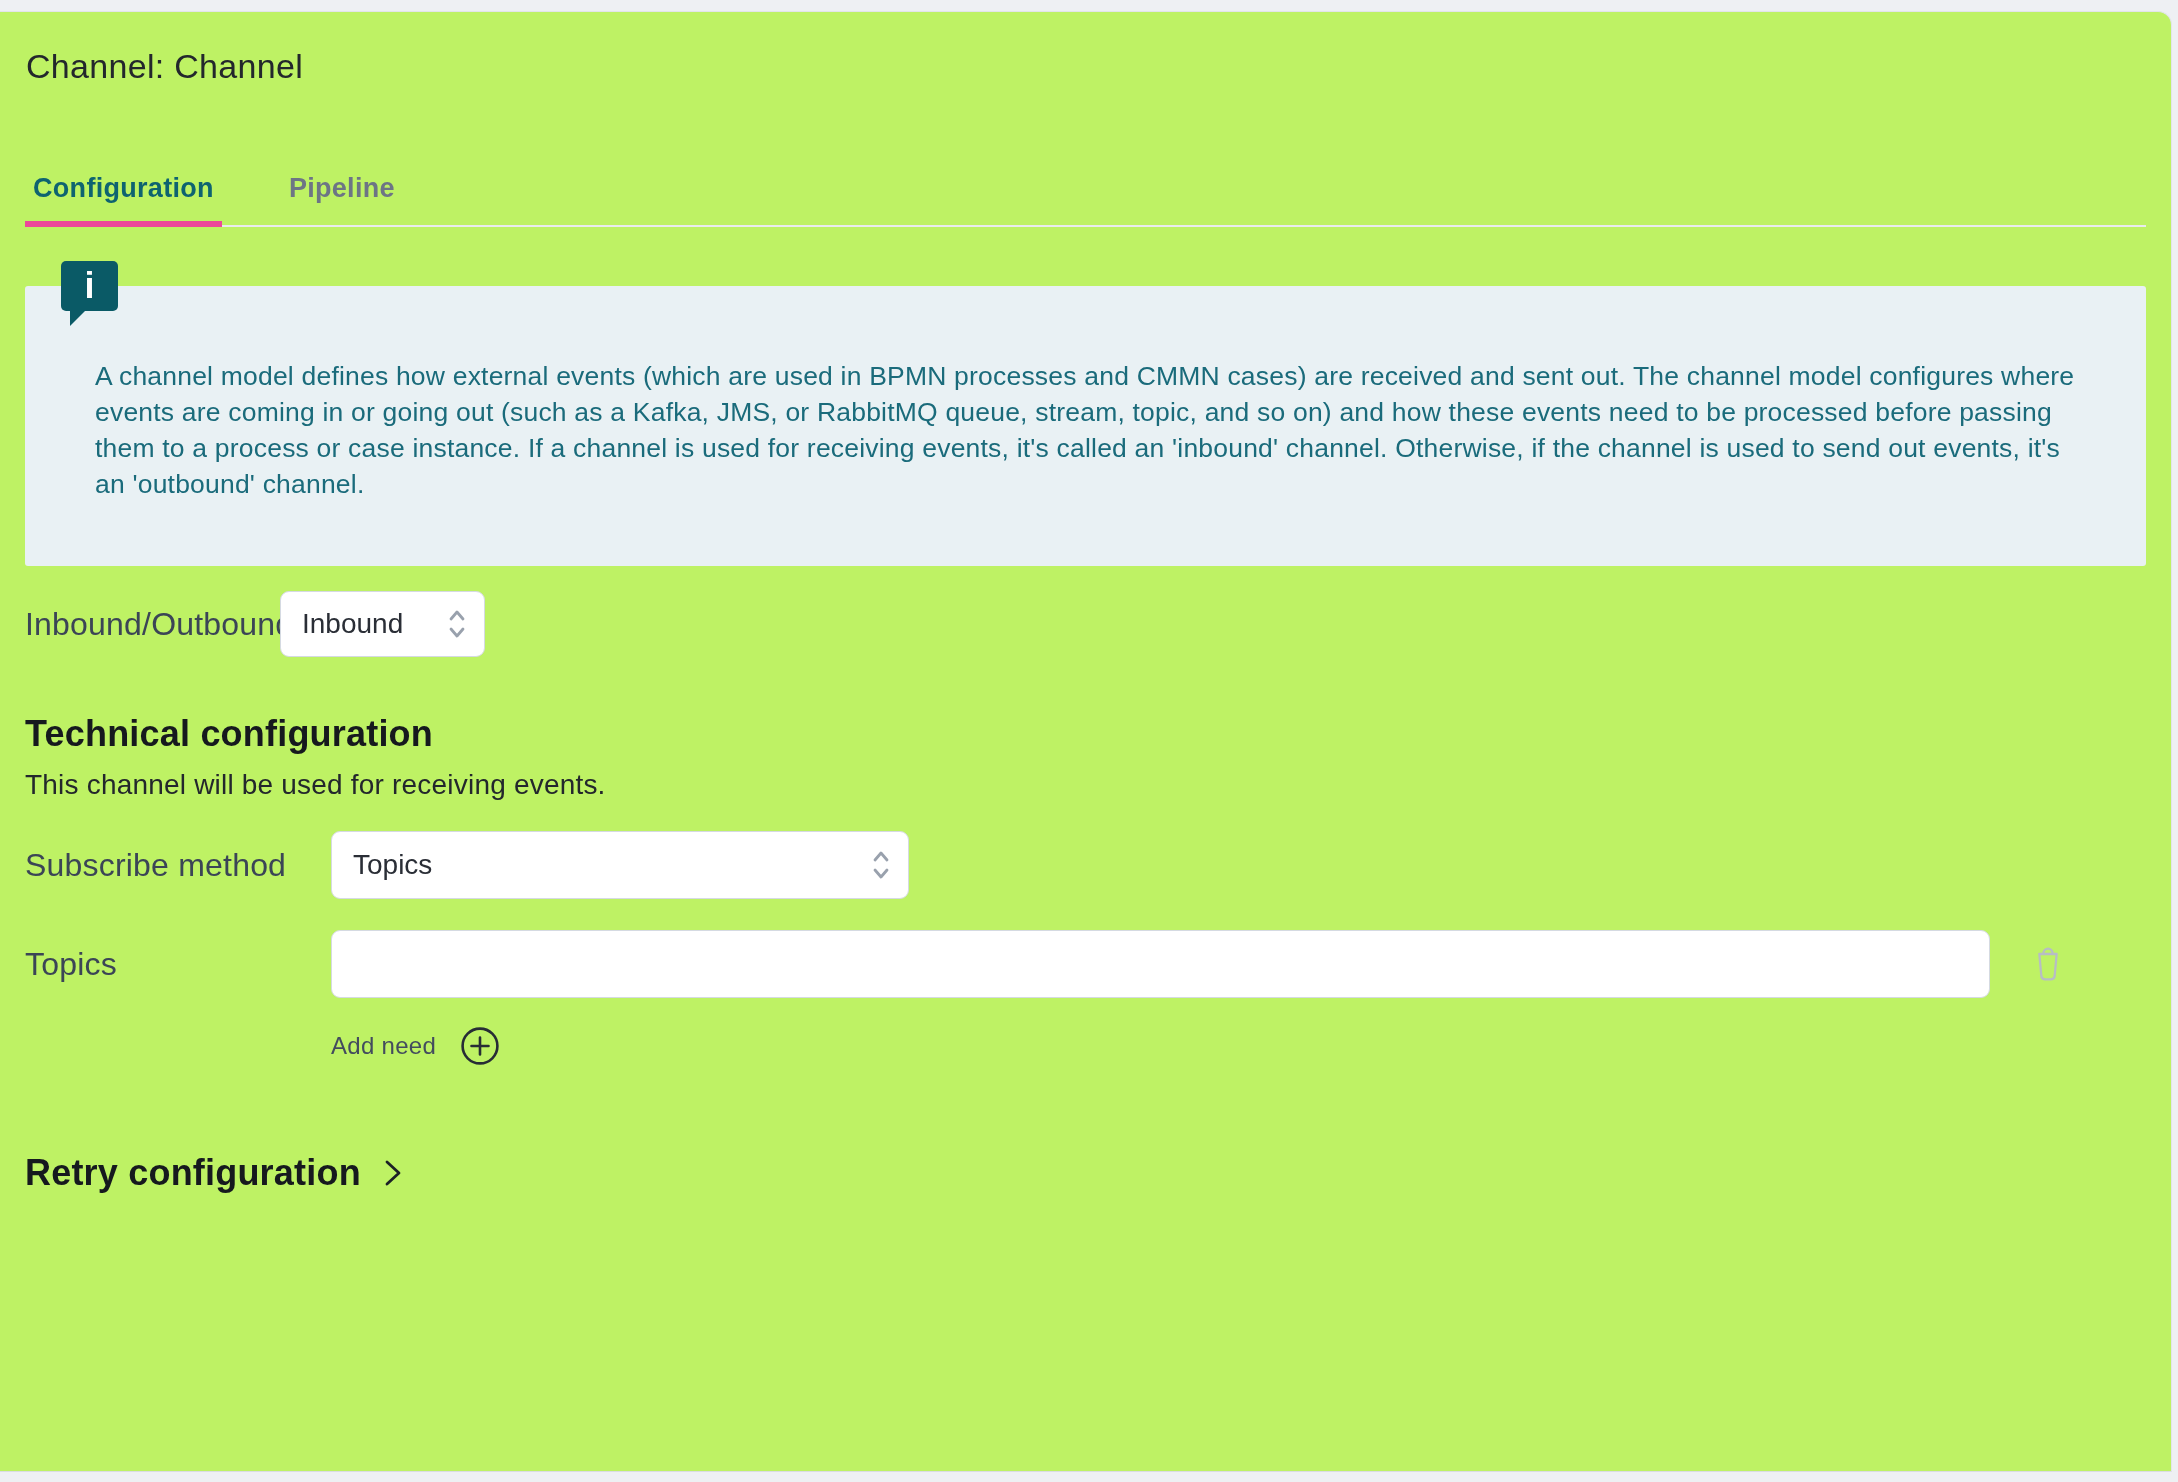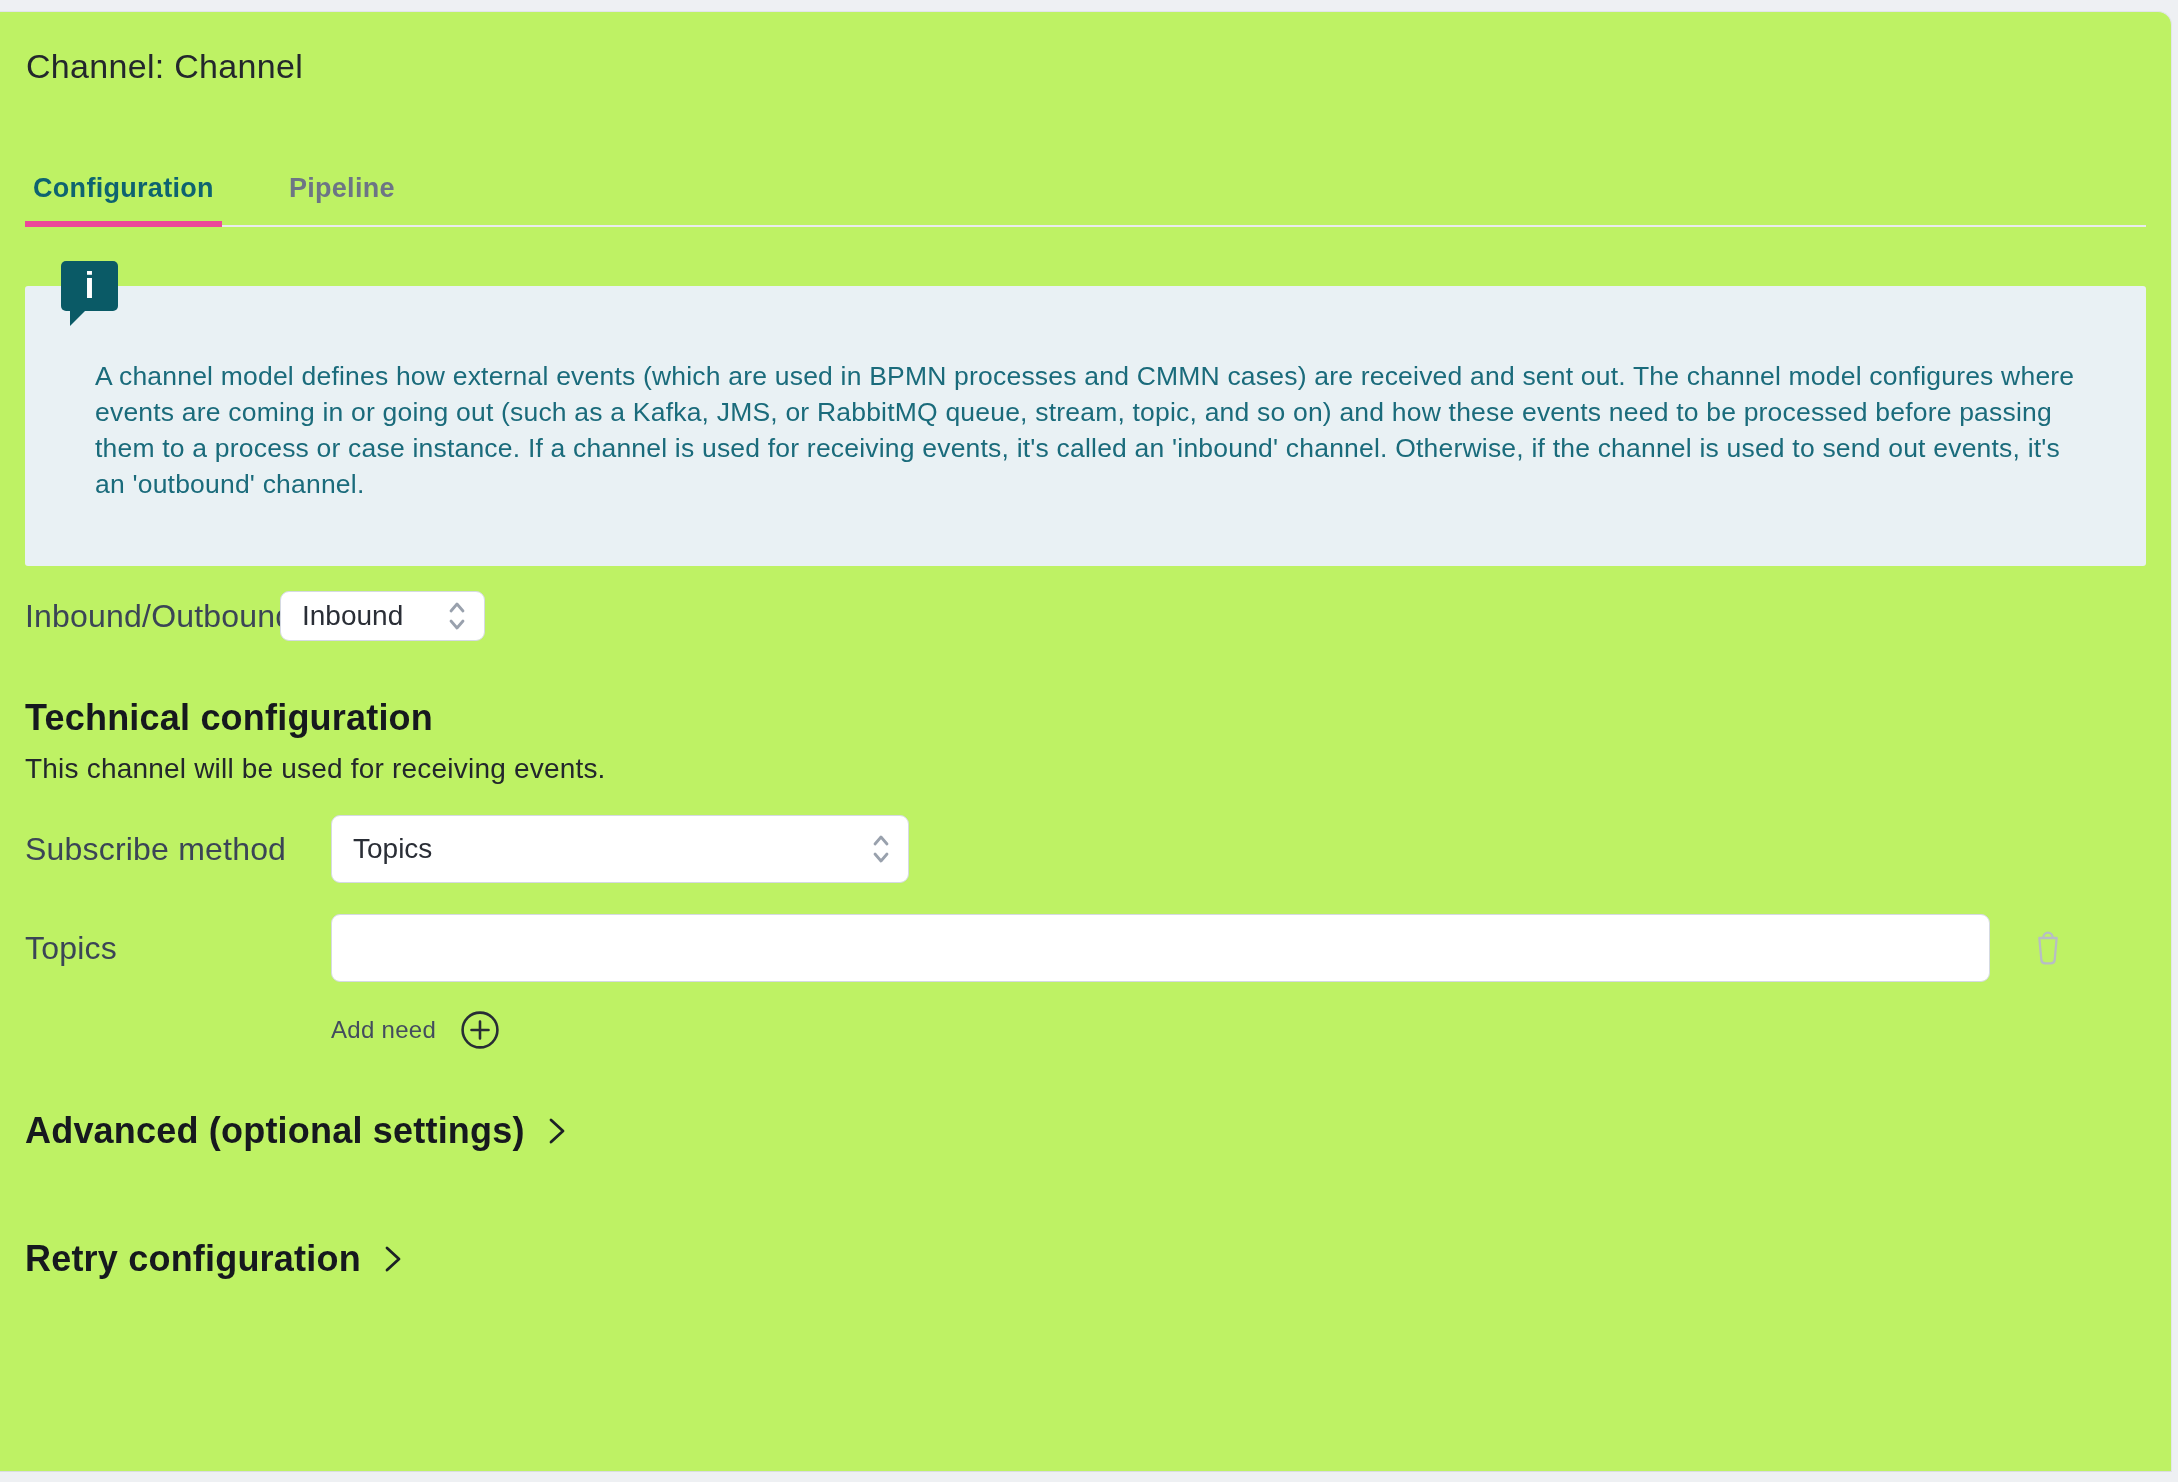--- a/index.html
+++ b/index.html
@@ -60,21 +60,21 @@
   }
   .field-row { display:flex; align-items:center; }
   .direction-row { margin-top:25px; }
   .field-label {
     width:255px; flex-shrink:0;
     font-size:32px; color:#3b4556; letter-spacing:0.2px;
   }
   .field-label.wide { width:306px; }
   .select {
     display:flex; align-items:center; justify-content:space-between;
-    height:50px; background:#fff;
+    height:66px; background:#fff;
     border:1.5px solid #d5dae2; border-radius:9px;
     padding:0 16px 0 21px;
     font-size:28px; color:#2a2e36; cursor:pointer;
   }
   .select.sm { width:205px; }
   .select.md { width:578px; height:68px; }
   .text-input {
     width:1659px; height:68px;
     border:1.5px solid #d5dae2; border-radius:9px;
     background:#fff; font-size:28px; color:#2a2e36;
@@ -168,26 +168,20 @@
       <button class="icon-btn">
         <svg width="40" height="40" viewBox="0 0 40 40" fill="none" stroke="#272d35" stroke-width="2.6" stroke-linecap="round">
           <circle cx="20" cy="20" r="17.4"></circle>
           <path d="M20 11.5 V28.5 M11.5 20 H28.5"></path>
         </svg>
       </button>
     </div>
 
   </div>
 
-  <div class="collapsible advanced-section">
-    <h2 class="section-heading">Advanced (optional settings)</h2>
-    <svg class="chev-svg" width="20" height="32" viewBox="0 0 20 32" fill="none" stroke="#1c2126" stroke-width="2.8" stroke-linecap="round" stroke-linejoin="round">
-      <path d="M4 5 L16 16 L4 27"></path>
-    </svg>
-  </div>
 
   <div class="collapsible retry-section">
     <h2 class="section-heading">Retry configuration</h2>
     <svg class="chev-svg" width="20" height="32" viewBox="0 0 20 32" fill="none" stroke="#1c2126" stroke-width="2.8" stroke-linecap="round" stroke-linejoin="round">
       <path d="M4 5 L16 16 L4 27"></path>
     </svg>
   </div>
 
 </div>
 

